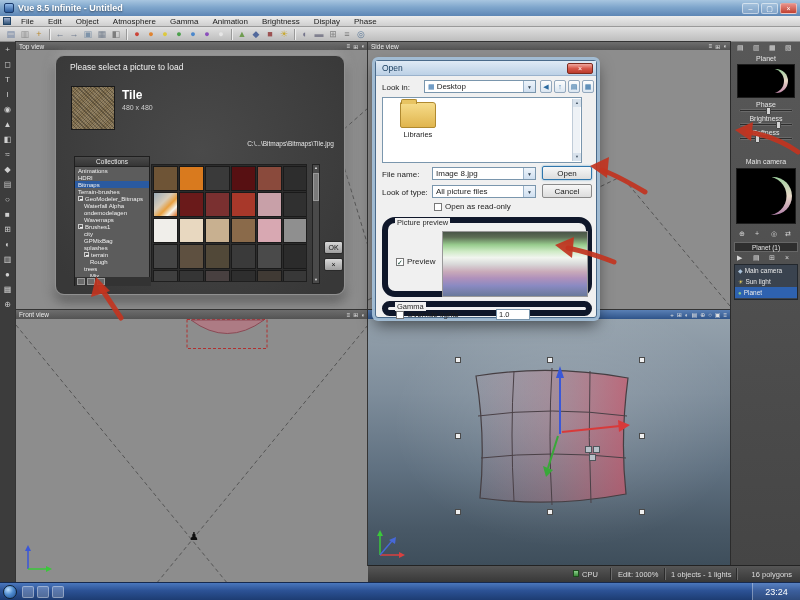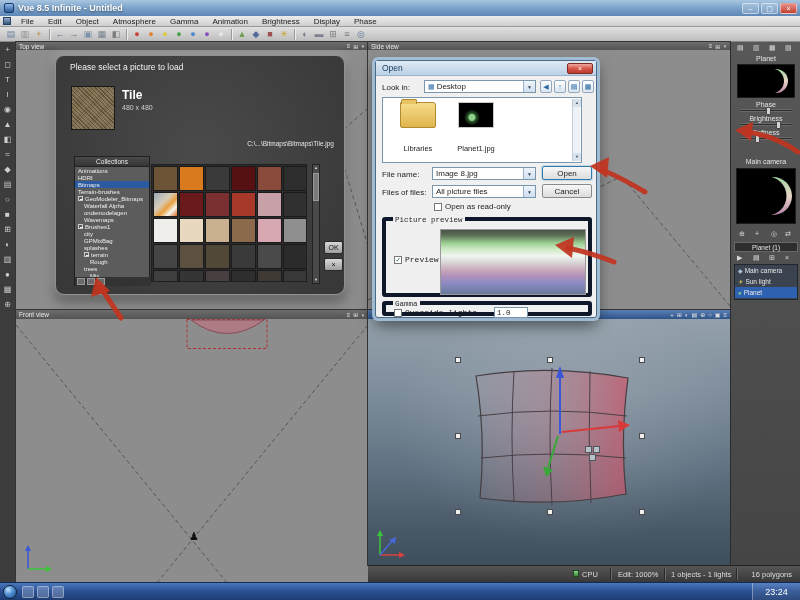--- a/index.html
+++ b/index.html
@@ -139,32 +139,32 @@
     border:1px solid #93a8bd;border-radius:2px;font-size:7px;text-align:center;line-height:12px;color:#2a6aa0;}
   .filearea{position:absolute;left:6px;top:36px;width:200px;height:66px;background:#fff;
     border:1px solid #7a96ad;}
   .fitem{position:absolute;top:4px;width:54px;text-align:center;}
   .ficon{margin:0 auto;width:36px;height:26px;border:1px solid #c8c8c8;}
   .ficon.folder{position:relative;background:linear-gradient(#f6dc8a,#e0b54e);border:1px solid #b08a30;border-radius:1px 3px 2px 2px;}
   .ficon.folder::before{content:"";position:absolute;left:0;top:-4px;width:14px;height:4px;
     background:#e8c462;border:1px solid #b08a30;border-bottom:none;border-radius:2px 2px 0 0;}
   .ficon.planet{background:#000;background-image:radial-gradient(circle at 38% 60%,#8fd08f 0 3px,#2e5e2e 4px,#000 8px);}
   .ficon.grad{background:linear-gradient(180deg,#3a5a3a 0%,#8cc88c 18%,#e9f2e4 38%,#d6bcc9 58%,#8d8dc2 78%,#4c5c8c 100%);}
-  .fitem .flbl{display:inline-block;font-size:7.5px;margin-top:16px;padding:0 2px;}
+  .fitem .flbl{display:inline-block;font-size:7.5px;margin-top:2px;padding:0 2px;}
   .fitem.sel .ficon{outline:2px solid #66a8e8;}
   .fitem.sel .flbl{background:#3399ff;color:#fff;}
   .vsb{position:absolute;right:1px;top:1px;width:8px;height:62px;background:#eef2f6;border-left:1px solid #c0ccd8;}
   .vsb .a{position:absolute;left:0;width:8px;height:8px;background:#d8e2ec;font-size:4px;color:#456;text-align:center;line-height:8px;}
   .btn{position:absolute;background:linear-gradient(#f7f7f7,#dddddd);border:1px solid #8a8a8a;
     border-radius:2px;font-size:8px;text-align:center;}
   .btn.default{border:1px solid #2f76ac;box-shadow:0 0 2px rgba(60,140,190,.8);}
   .cbrow{position:absolute;display:flex;align-items:center;font-size:8px;}
   .cb{width:8px;height:8px;background:#fff;border:1px solid #777;margin-right:3px;flex:none;
     font-size:7px;line-height:7px;text-align:center;color:#143;}
-  .group{position:absolute;border:4px solid #0f172a;border-radius:3px;font-family:Liberation Mono, monospace;}
+  .group{position:absolute;border:6px solid #0f172a;border-radius:13px;}
   .group .legend{position:absolute;top:-5px;left:7px;background:#f0f0f0;padding:0 2px;font-size:7.5px;color:#2a2a2a;}
   .previewimg{position:absolute;left:54px;top:8px;width:146px;height:66px;border:1px solid #999;
     background:linear-gradient(180deg,#4a5548 0%,#5c6c54 8%,#98cc8e 20%,#cdeac4 30%,#f1f5ef 40%,
       #d9d9d9 50%,#c9aab9 62%,#b091bb 72%,#8a8ac2 84%,#69799b 100%);}
   .ginput{position:absolute;height:11px;background:#fff;border:1px solid #7a96ad;font-size:7.5px;
     padding-left:2px;display:flex;align-items:center;}
 
   
   .arrows{left:0;top:0;width:800px;height:600px;z-index:9;pointer-events:none;}
   .figure{position:absolute;font-size:11px;color:#101010;line-height:10px;}
@@ -583,38 +583,34 @@
     <span class="navb" style="left:164px;">◀</span>
     <span class="navb" style="left:178px;">↑</span>
     <span class="navb" style="left:192px;">▤</span>
     <span class="navb" style="left:206px;">▦</span>
 
     <div class="filearea">
       <div class="fitem" style="left:8px;">
         <div class="ficon folder"></div>
         <span class="flbl">Libraries</span>
       </div>
-      <div class="fitem" style="left:66px;">
-        <div class="ficon planet"></div>
-        <span class="flbl">Planet1.jpg</span>
-      </div>
       <div class="vsb">
         <span class="a" style="top:0;">▲</span>
         <span class="a" style="bottom:0;">▼</span>
       </div>
     </div>
 
     <span class="flabel" style="left:6px;top:109px;">File name:</span>
     <div class="combo" style="left:56px;top:106px;width:104px;">
       <span>Image 8.jpg</span>
       <span class="dd">▼</span>
     </div>
     <div class="btn default" style="left:166px;top:105px;width:50px;height:14px;line-height:13px;">Open</div>
 
-    <span class="flabel" style="left:6px;top:127px;">Files of files:</span>
+    <span class="flabel" style="left:6px;top:127px;">Look of type:</span>
     <div class="combo" style="left:56px;top:124px;width:104px;">
       <span>All picture files</span>
       <span class="dd">▼</span>
     </div>
     <div class="btn" style="left:166px;top:123px;width:50px;height:14px;line-height:13px;">Cancel</div>
 
     <div class="cbrow" style="left:58px;top:141px;">
       <span class="cb"></span>
       <span>Open as read-only</span>
     </div>

